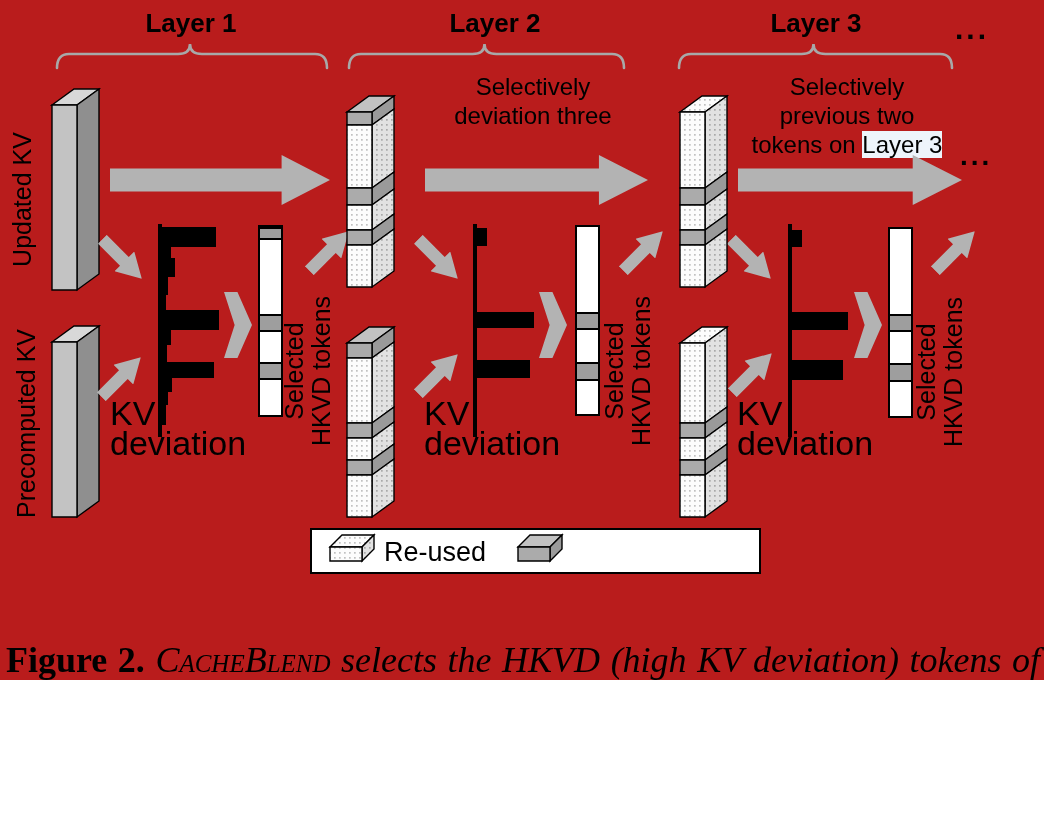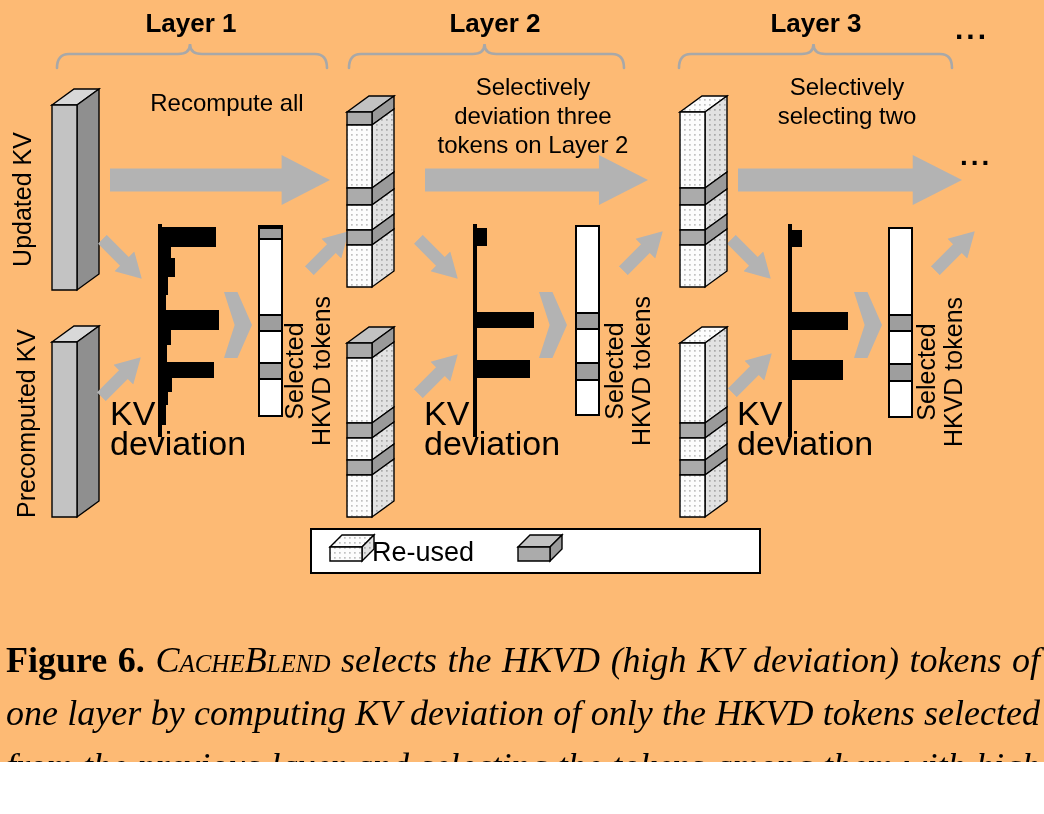--- a/index.html
+++ b/index.html
@@ -1,16 +1,16 @@
 <!DOCTYPE html>
 <html><head>
 <meta charset="utf-8">
 <style>
   html,body{margin:0;padding:0;background:#fff;}
-  .canvas{position:relative;width:1044px;height:762px;background:#fdba74;overflow:hidden;
+  .canvas{position:relative;width:1044px;height:680px;background:#b91c1c;overflow:hidden;
           font-family:"Liberation Sans",sans-serif;color:#000;}
   .diagram{position:absolute;left:0;top:0;width:1044px;height:592px;}
   .layer-title{position:absolute;width:200px;text-align:center;font-size:26px;font-weight:bold;}
   .dots{position:absolute;font-size:30px;font-weight:bold;letter-spacing:3px;}
   .brace{position:absolute;overflow:visible;}
   .vlabel{position:absolute;text-align:center;font-size:25px;line-height:27px;white-space:nowrap;
           transform:rotate(-90deg);}
   .vlabel2{position:absolute;text-align:center;font-size:25px;line-height:27px;
           transform:rotate(-90deg);}
   .vlabel2 div{white-space:nowrap;}
@@ -81,30 +81,29 @@
           <polygon points="27,19 49,3 49,188 27,204" fill="#8f8f8f" stroke="#000" stroke-width="1.4"></polygon>
           <polygon points="2,19 27,19 27,204 2,204" fill="#c3c3c3" stroke="#000" stroke-width="1.4"></polygon>
         </svg></div>
     <div class="col3d" style="left:50px;top:323px"><svg width="53" height="197">
           <polygon points="2,19 24,3 49,3 27,19" fill="#d8d8d8" stroke="#000" stroke-width="1.4"></polygon>
           <polygon points="27,19 49,3 49,178 27,194" fill="#8f8f8f" stroke="#000" stroke-width="1.4"></polygon>
           <polygon points="2,19 27,19 27,194 2,194" fill="#c3c3c3" stroke="#000" stroke-width="1.4"></polygon>
         </svg></div>
 
     <div class="step" style="left:97px;top:88px">
-      <div>Recompute all</div>
     </div>
     <div class="step" style="left:403px;top:72px">
       <div>Selectively</div>
       <div>deviation three</div>
-      <div><span>tokens on </span><span>Layer 2</span></div>
     </div>
     <div class="step" style="left:717px;top:72px">
       <div>Selectively</div>
-      <div>selecting two</div>
+      <div>previous two</div>
+      <div><span>tokens on </span><span style="background: rgb(238, 244, 251);">Layer 3</span></div>
     </div>
 
     <div class="harr arrfill" style="left: 110px; top: 155px; width: 220px; background: rgb(179, 179, 179);"></div>
     <div class="harr arrfill" style="left: 425px; top: 155px; width: 223px; background: rgb(179, 179, 179);"></div>
     <div class="harr arrfill" style="left: 738px; top: 155px; width: 224px; background: rgb(179, 179, 179);"></div>
 
     <div class="darr arrfill" style="left: 94px; top: 245px; transform: rotate(45deg); background: rgb(179, 179, 179);"></div>
     <div class="darr arrfill" style="left: 93px; top: 363px; transform: rotate(-45deg); background: rgb(179, 179, 179);"></div>
     <div class="darr arrfill" style="left: 301px; top: 237px; transform: rotate(-45deg); background: rgb(179, 179, 179);"></div>
     <div class="darr arrfill" style="left: 410px; top: 245px; transform: rotate(45deg); background: rgb(179, 179, 179);"></div>
@@ -251,23 +250,23 @@
           <polygon points="27,151 49,135 49,177 27,193" fill="url(#dotsS)" stroke="#000" stroke-width="1.4"></polygon>
           <polygon points="2,151 27,151 27,193 2,193" fill="url(#dotsF)" stroke="#000" stroke-width="1.4"></polygon>
         </svg></div>
 
     <div class="legend">
       <div class="minislab" style="left:16px"><svg width="49" height="33">
             <polygon points="2,16 14,4 46,4 34,16" fill="url(#dotsF)" stroke="#000" stroke-width="1.4"></polygon>
             <polygon points="34,16 46,4 46,18 34,30" fill="url(#dotsS)" stroke="#000" stroke-width="1.4"></polygon>
             <polygon points="2,16 34,16 34,30 2,30" fill="url(#dotsF)" stroke="#000" stroke-width="1.4"></polygon>
           </svg></div>
-      <div class="legend-label" style="left:60px">Re-used</div>
+      <div class="legend-label" style="left:72px">Re-used</div>
       <div class="minislab" style="left:204px"><svg width="49" height="33">
             <polygon points="2,16 14,4 46,4 34,16" fill="#c2c2c2" stroke="#000" stroke-width="1.4"></polygon>
             <polygon points="34,16 46,4 46,18 34,30" fill="#9a9a9a" stroke="#000" stroke-width="1.4"></polygon>
             <polygon points="2,16 34,16 34,30 2,30" fill="#ababab" stroke="#000" stroke-width="1.4"></polygon>
           </svg></div>
     </div>
   </div>
 
-  <p class="caption"><span class="cap-label">Figure 6.</span> <span class="cap-brand">CacheBlend</span> <span class="cap-text">selects the HKVD (high KV deviation) tokens of one layer by computing KV deviation of only the HKVD tokens selected from the previous layer and selecting the tokens among them with high KV deviation.</span></p>
+  <p class="caption"><span class="cap-label">Figure 2.</span> <span class="cap-brand">CacheBlend</span> <span class="cap-text">selects the HKVD (high KV deviation) tokens of one layer by computing KV deviation of only the HKVD tokens selected from the previous layer and selecting the tokens among them with high KV deviation.</span></p>
 </div>
 
 </body></html>

